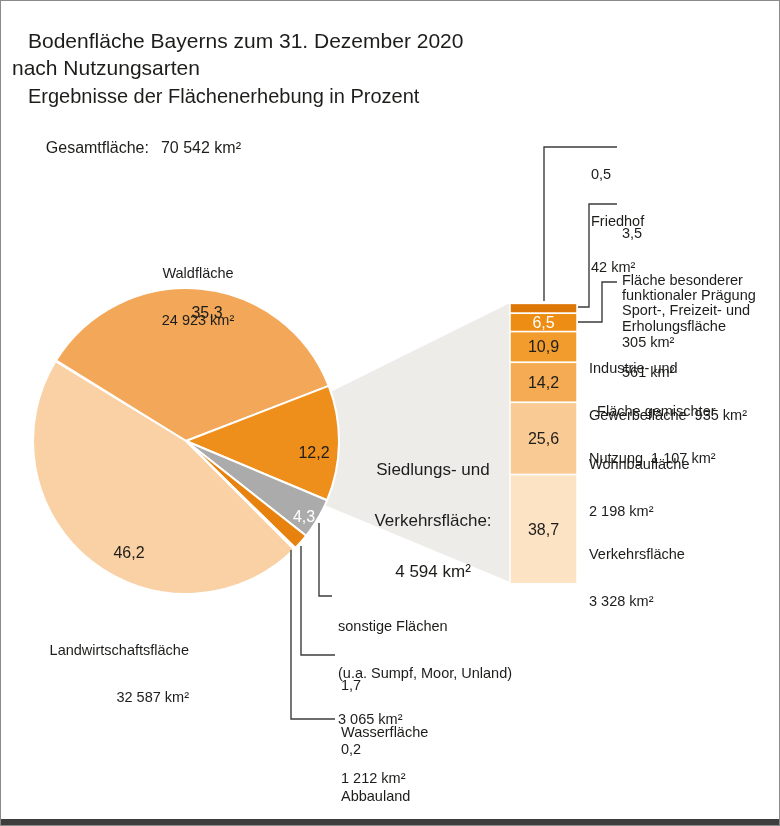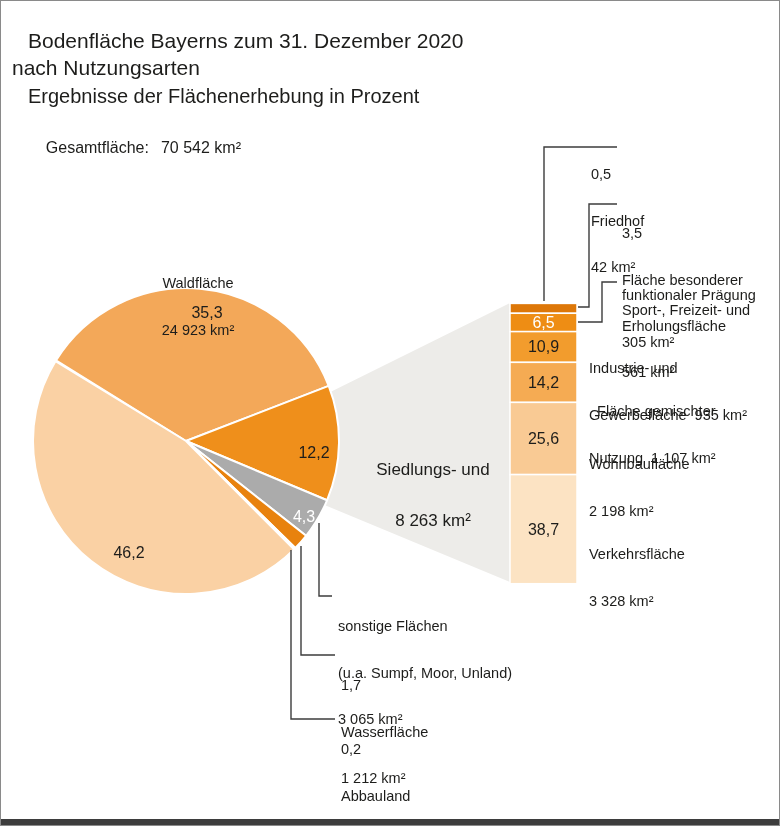--- a/index.html
+++ b/index.html
@@ -66,28 +66,33 @@
     </g>
   </svg>
 
   <div class="abs title" style="left:27px;top:26px;">Bodenfläche Bayerns zum 31. Dezember 2020</div>
   <div class="abs title" style="left:11px;top:53px;">nach Nutzungsarten</div>
   <div class="abs subtitle" style="left:27px;top:83px;">Ergebnisse der Flächenerhebung in Prozent</div>
   <div class="abs total" style="left:27px;top:120px;">
     <span>Gesamtfläche:</span><span class="val">70 542 km²</span>
   </div>
 
-  <div class="abs callout center" style="left:112px;top:244px;width:170px;">
+  <div class="abs callout center" style="left:112px;top:234px;width:170px;">
     <div>Waldfläche</div>
     <div>24 923 km²</div>
+  </div>
+  <div class="abs callout right" style="left:28px;top:611px;width:160px;">
+    <div>Landwirtschaftsfläche</div>
+    <div>32 587 km²</div>
   </div>
 
   <div class="abs callout center" style="left:342px;top:426px;width:180px;font-size:17px;line-height:17px;">
     <div>Siedlungs- und</div>
-    <div>8 263 km²</div>
+    <div>Verkehrsfläche:</div>
+    <div>4 594 km²</div>
   </div>
 
   <div class="abs callout" style="left:337px;top:587px;">
     <div>sonstige Flächen</div>
     <div>(u.a. Sumpf, Moor, Unland)</div>
     <div>3 065 km²</div>
   </div>
   <div class="abs callout" style="left:340px;top:646px;">
     <div>1,7</div>
     <div>Wasserfläche</div>

